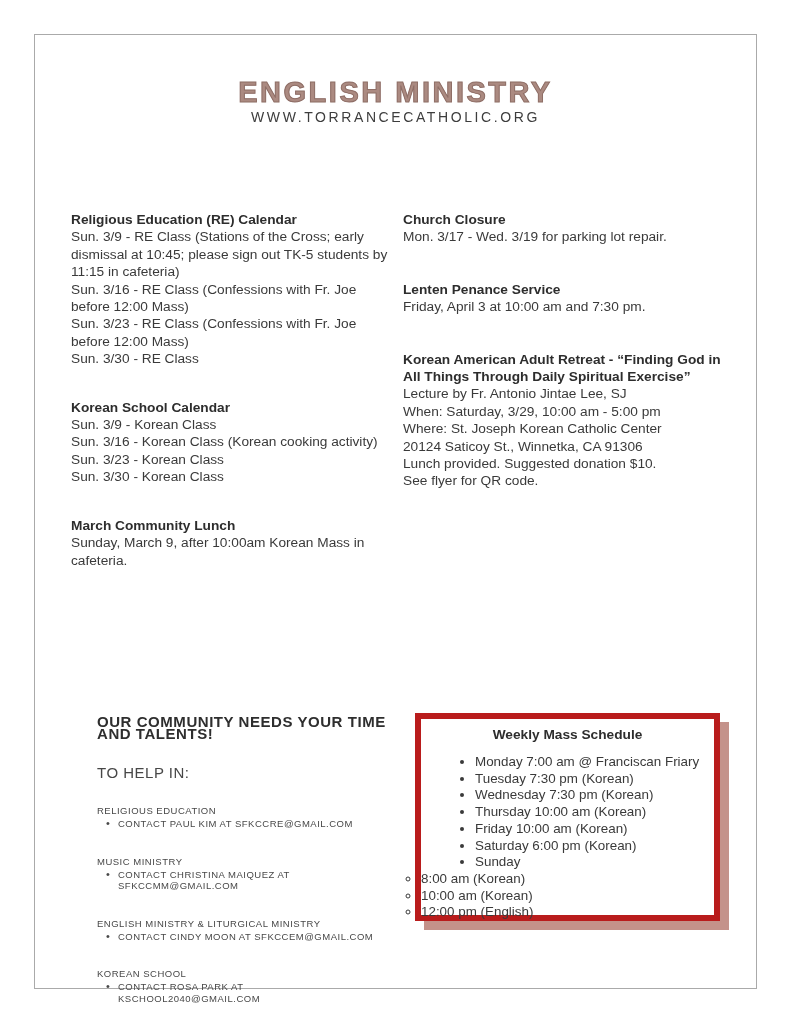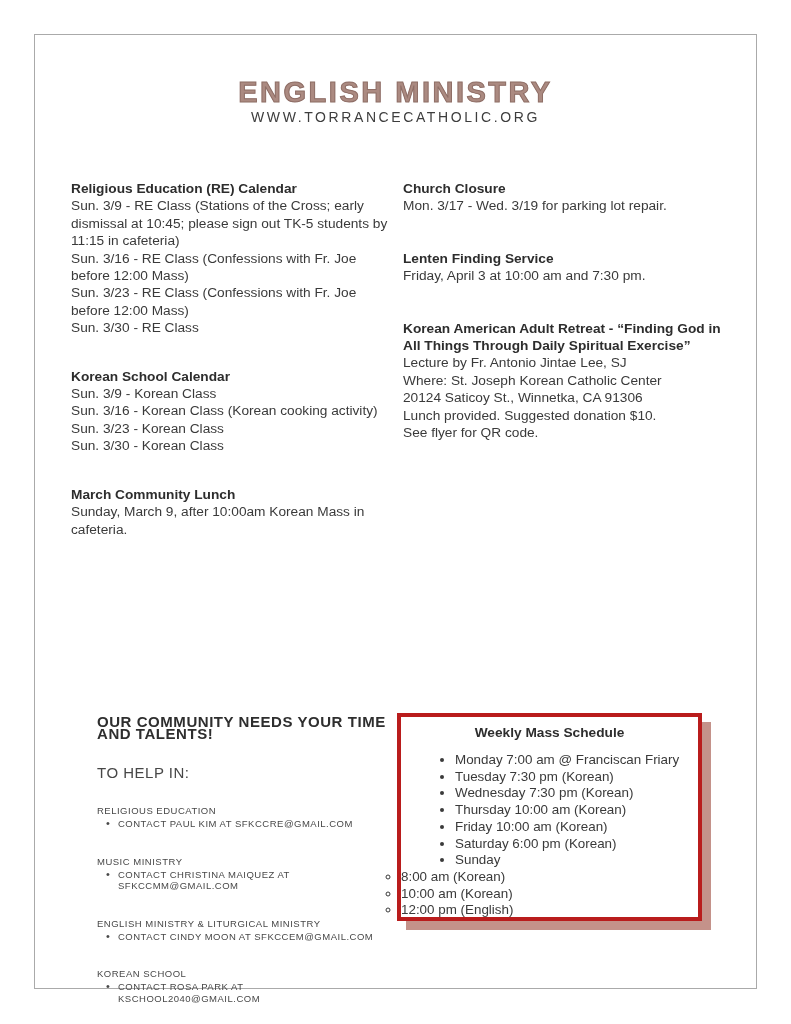--- a/index.html
+++ b/index.html
@@ -43,21 +43,21 @@
 
   
   .columns {
     position: absolute;
     top: 180px; left: 71px; right: 30px;
     display: flex;
   }
   .col-left  { width: 332px; flex: none; }
   .col-right { width: 330px; flex: none; }
 
-  .section { margin-bottom: 31px; }
+  .section { margin-bottom: 31px; margin-top: 31px; }
   .col-right .section { margin-bottom: 35px; }
   .section .title-line {
     font-size: 13.7px;
     font-weight: 700;
     line-height: 17.4px;
     color: #2d2d2d;
     white-space: nowrap;
   }
   .section .body-line {
     font-size: 13.7px;
@@ -108,24 +108,24 @@
   .contact-line {
     font-size: 9.5px;
     letter-spacing: 0.5px;
     line-height: 11.5px;
     white-space: nowrap;
   }
 
   
   .mass-box {
     position: absolute;
-    left: 397px; top: 713px;
+    left: 415px; top: 713px;
     width: 305px; height: 208px;
     background: #ffffff;
-    border: 4px solid #b91c1c;
+    border: 6px solid #b91c1c;
     box-shadow: 9px 9px 0 #c4928a;
     padding-top: 7px;
   }
   .mass-title {
     text-align: center;
     font-size: 13.7px;
     font-weight: 700;
     color: #2d2d2d;
     line-height: 18px;
   }
@@ -228,39 +228,40 @@
           </div>
         <div>
 
             <div class="body-line">Mon. 3/17 - Wed. 3/19 for parking lot repair.</div>
           </div>
       </div>
 
       <div class="section">
         <div>
 
-            <div class="title-line">Lenten Finding Service</div>
+            <div class="title-line">Lenten Penance Service</div>
           </div>
         <div>
 
             <div class="body-line">Friday, April 3 at 10:00 am and 7:30 pm.</div>
           </div>
       </div>
 
       <div class="section">
         <div>
 
             <div class="title-line">Korean American Adult Retreat - “Finding God in</div>
 
             <div class="title-line">All Things Through Daily Spiritual Exercise”</div>
           </div>
         <div>
 
             <div class="body-line">Lecture by Fr. Antonio Jintae Lee, SJ</div>
 
+            <div class="body-line">When: Saturday, 3/29, 10:00 am - 5:00 pm</div>
 
             <div class="body-line">Where: St. Joseph Korean Catholic Center</div>
 
             <div class="body-line">20124 Saticoy St., Winnetka, CA 91306</div>
 
             <div class="body-line">Lunch provided. Suggested donation $10.</div>
 
             <div class="body-line">See flyer for QR code.</div>
           </div>
       </div>

